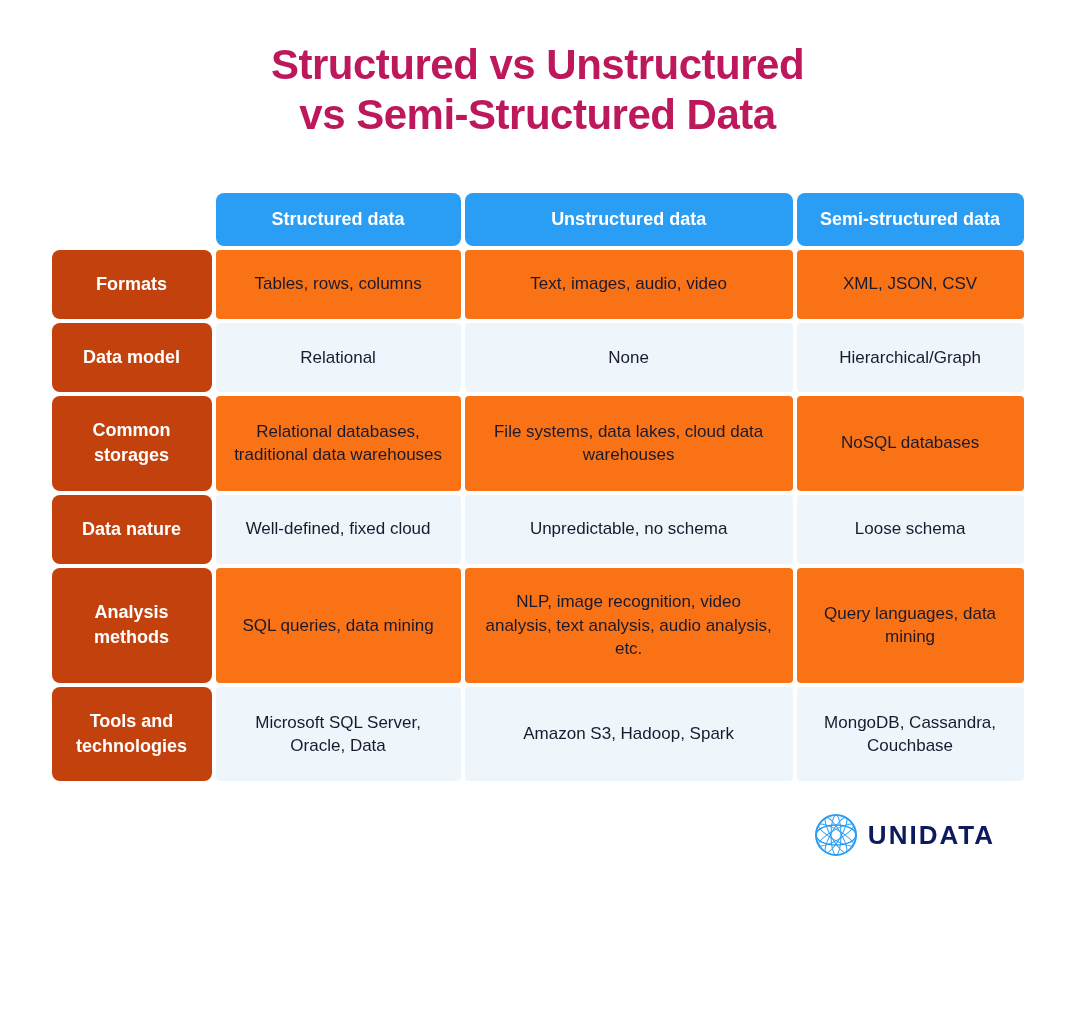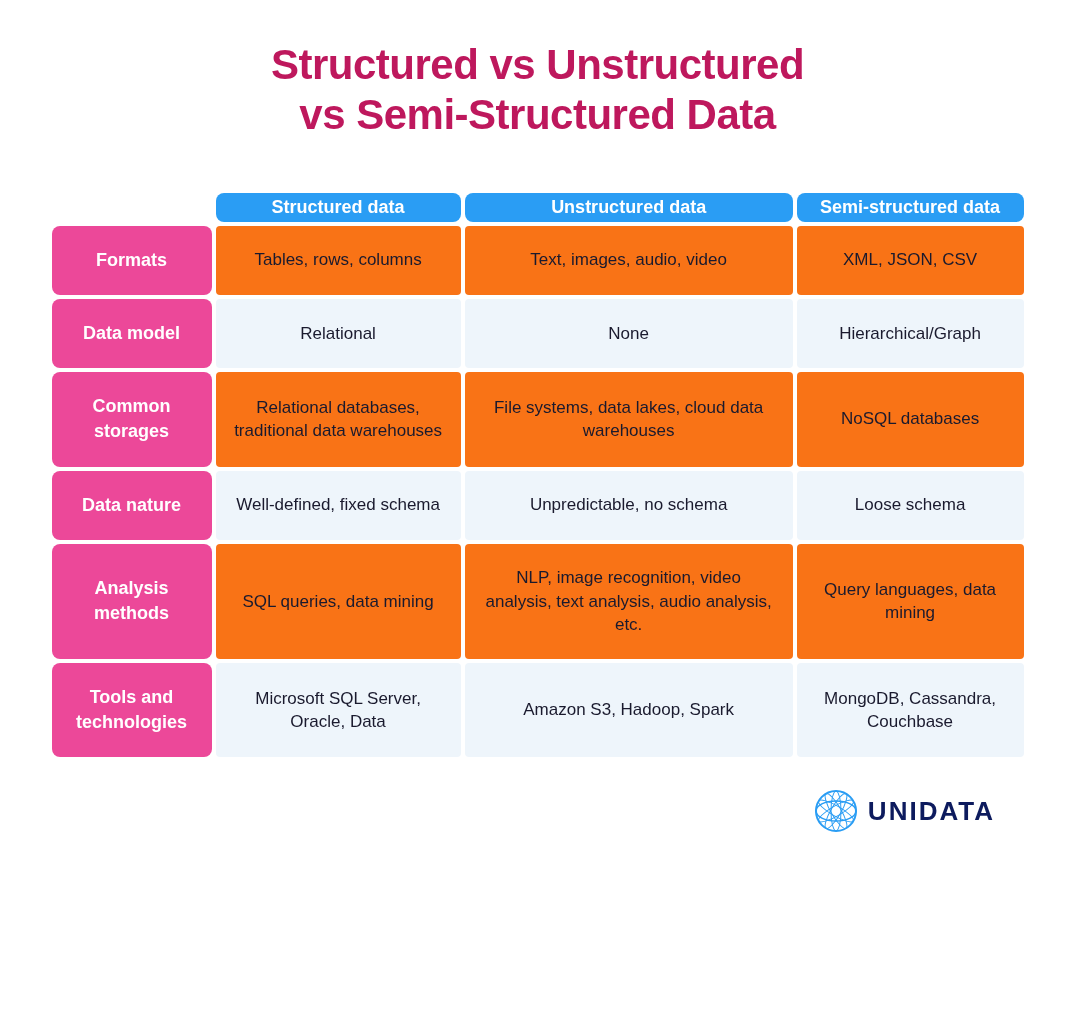--- a/index.html
+++ b/index.html
@@ -36,21 +36,21 @@
       border-spacing: 4px;
     }
 
     
     thead tr th {
       background: #2a9df4;
       color: #ffffff;
       font-size: 18px;
       font-weight: 600;
       text-align: center;
-      padding: 4px 20px;
+      padding: 16px 20px;
       border-radius: 8px;
     }
 
     thead tr th:first-child {
       background: transparent;
       width: 160px;
     }
 
     
     tbody tr td {
@@ -58,21 +58,21 @@
       color: #1a1a2e;
       font-size: 17px;
       text-align: center;
       padding: 22px 18px;
       line-height: 1.4;
       border-radius: 4px;
       vertical-align: middle;
     }
 
     tbody tr td:first-child {
-      background: #ec4899;
+      background: #c2410c;
       color: #ffffff;
       font-size: 18px;
       font-weight: 600;
       border-radius: 8px;
       width: 160px;
       text-align: center;
     }
 
     tbody tr {
       height: auto;
@@ -143,21 +143,21 @@
           <td>Hierarchical/Graph</td>
         </tr>
         <tr>
           <td>Common storages</td>
           <td>Relational databases, traditional data warehouses</td>
           <td>File systems, data lakes, cloud data warehouses</td>
           <td>NoSQL databases</td>
         </tr>
         <tr>
           <td>Data nature</td>
-          <td>Well-defined, fixed schema</td>
+          <td>Well-defined, fixed cloud</td>
           <td>Unpredictable, no schema</td>
           <td>Loose schema</td>
         </tr>
         <tr>
           <td>Analysis methods</td>
           <td>SQL queries, data mining</td>
           <td>NLP, image recognition, video analysis, text analysis, audio analysis, etc.</td>
           <td>Query languages, data mining</td>
         </tr>
         <tr>

